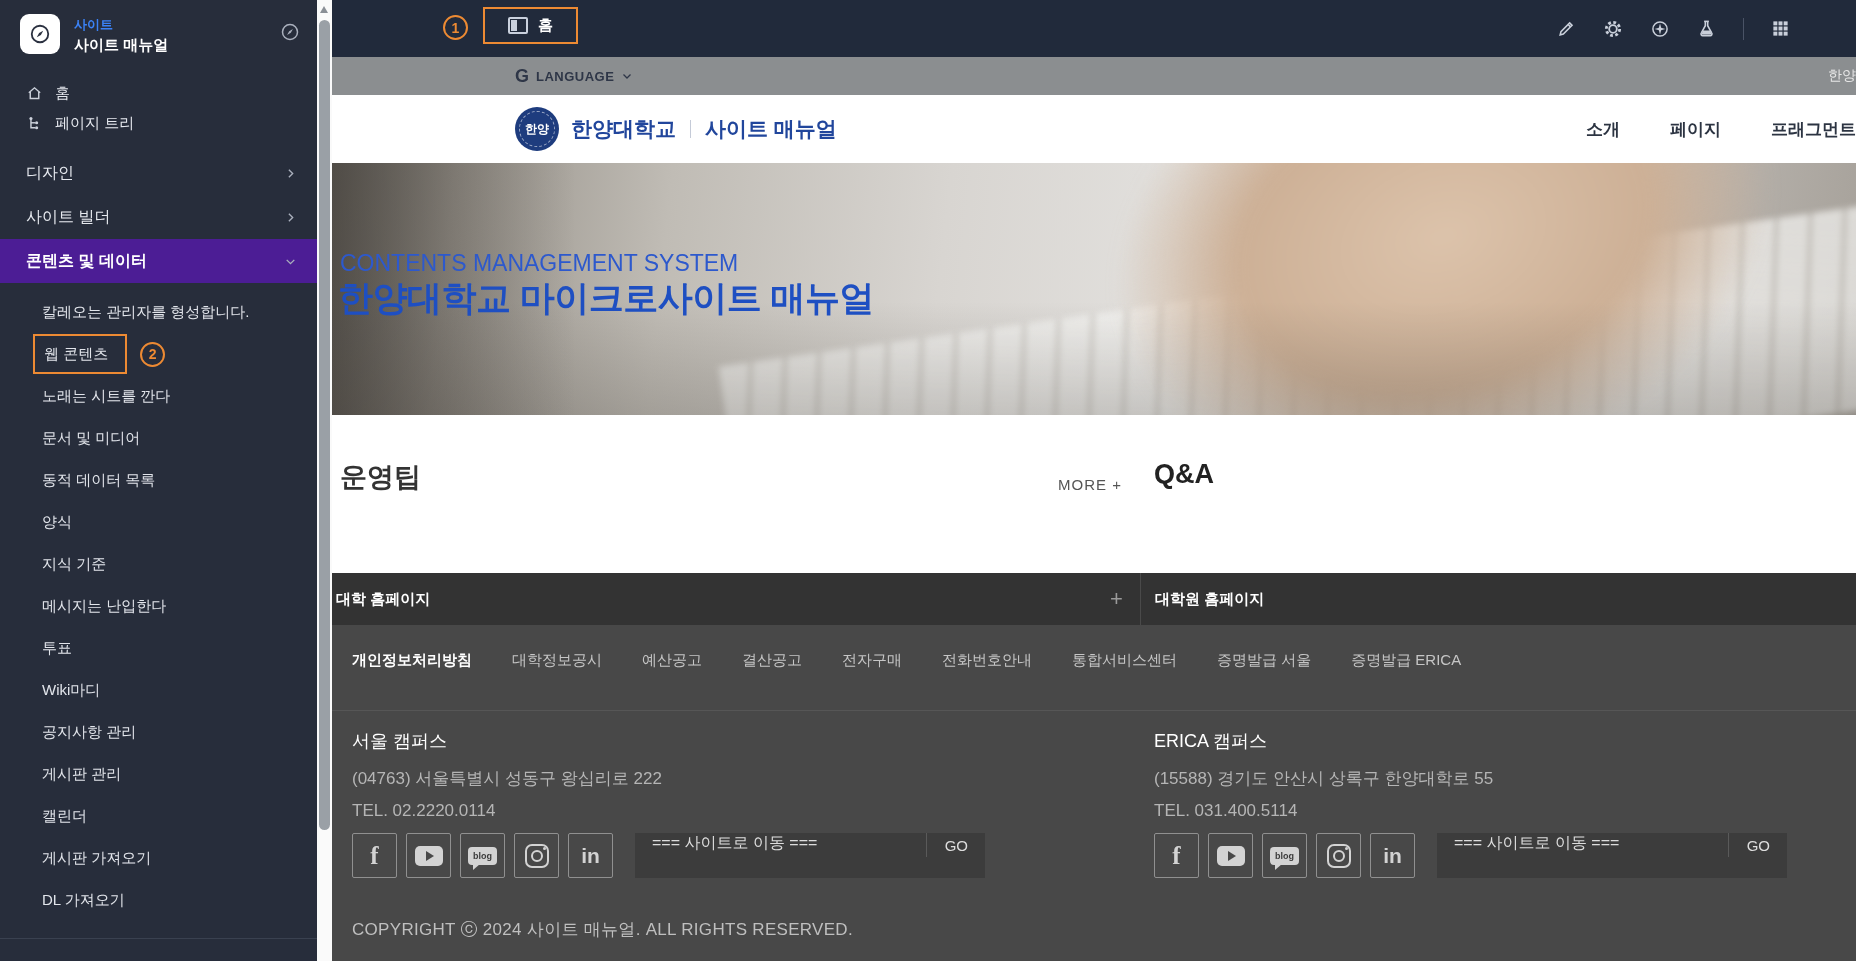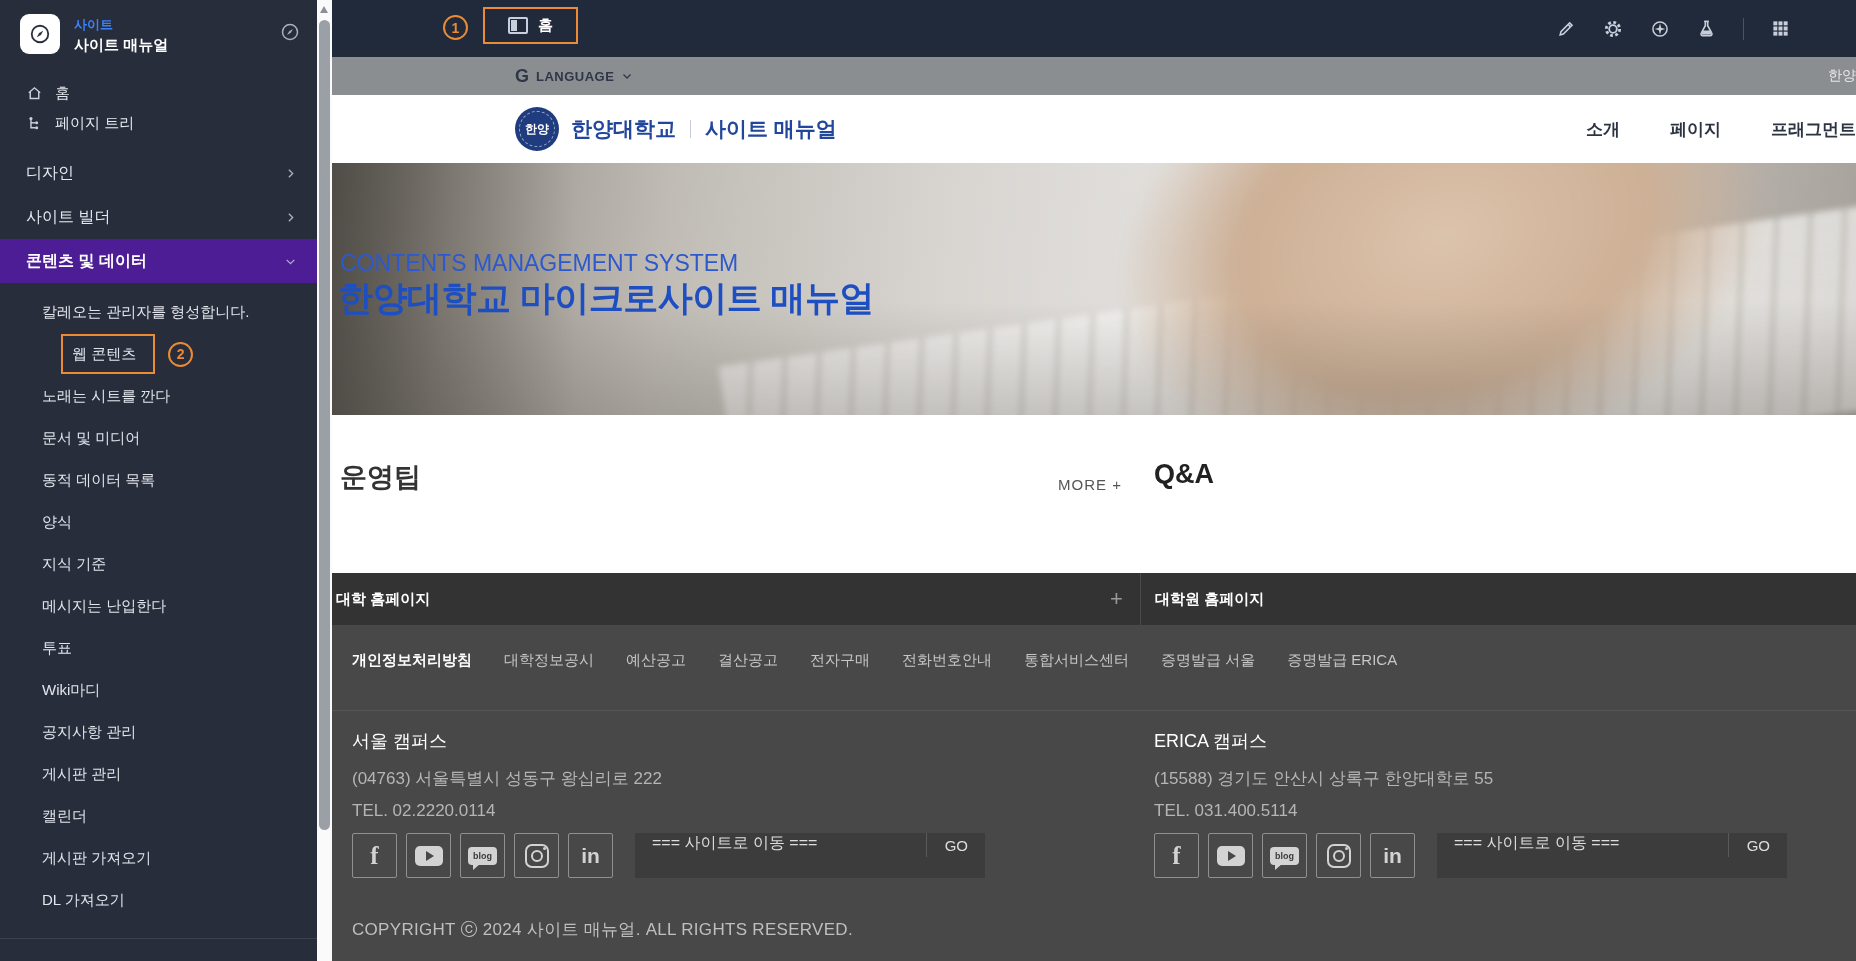--- a/index.html
+++ b/index.html
@@ -18,21 +18,21 @@
   .sb-primary{position:absolute;top:78px;left:0;right:0;}
   .sb-pitem{height:30px;display:flex;align-items:center;gap:12px;padding-left:26px;font-size:15px;color:#e6e9ef;cursor:pointer;}
   .sb-pitem .ic{color:#cdd2dc;display:flex;}
   .sb-sections{position:absolute;top:151px;left:0;right:0;}
   .sb-section{height:44px;display:flex;align-items:center;padding:0 20px 0 26px;font-size:16px;color:#e6e9ef;cursor:pointer;}
   .sb-section .chev{margin-left:auto;color:#aab0bd;display:flex;}
   .sb-section.active{background:#4c1d95;font-weight:700;color:#fff;}
   .sb-sub{position:absolute;top:291px;left:0;right:0;}
   .sb-subitem{height:42px;display:flex;align-items:center;padding-left:42px;font-size:15px;color:#e2e5eb;cursor:pointer;white-space:nowrap;}
   .sb-subitem.boxed{padding-left:33px;}
-  .wc-box{border:2px solid #ED8A33;height:40px;display:inline-flex;align-items:center;padding:0 17px 0 9px;margin-left:28px;}
+  .wc-box{border:2px solid #ED8A33;height:40px;display:inline-flex;align-items:center;padding:0 17px 0 9px;}
   .step-badge{width:25px;height:25px;border:2px solid #ED8A33;border-radius:50%;color:#ED8A33;
               display:inline-flex;align-items:center;justify-content:center;font-size:14px;font-weight:700;flex:none;}
   .sb-subitem .step-badge{margin-left:13px;}
   .sb-more{position:absolute;top:938px;left:0;right:0;border-top:1px solid #3a4150;padding-top:9px;}
 
   
   .vscroll{position:absolute;left:317px;top:0;width:15px;height:961px;background:#fafafa;}
   .vscroll .arrow{position:absolute;top:6px;left:3px;width:0;height:0;border-left:4.5px solid transparent;border-right:4.5px solid transparent;border-bottom:7px solid #8a8f96;}
   .vscroll .thumb{position:absolute;left:2px;width:11px;top:20px;height:810px;background:#9aa0a6;border-radius:6px;}
 
@@ -86,21 +86,21 @@
   .more{position:absolute;left:726px;top:61px;font-size:15px;color:#555;letter-spacing:1px;cursor:pointer;}
   .h-right{position:absolute;left:822px;top:44px;font-size:27px;font-weight:700;color:#222;}
 
   .footer-bar{position:relative;height:52px;background:#333333;color:#fff;display:flex;align-items:center;}
   .fb-left{padding-left:4px;font-size:15px;font-weight:700;cursor:pointer;}
   .fb-plus{position:absolute;left:778px;top:0;height:100%;display:flex;align-items:center;color:#9a9a9a;font-size:22px;font-weight:300;cursor:pointer;}
   .fb-divider{position:absolute;left:808px;top:0;width:1px;height:100%;background:#4a4a4a;}
   .fb-right{position:absolute;left:823px;font-size:15px;font-weight:700;cursor:pointer;}
 
   .footer-body{position:relative;height:336px;background:#484848;color:#c6c6c6;}
-  .f-links{display:flex;gap:32px;padding:26px 0 0 20px;font-size:15px;white-space:nowrap;}
+  .f-links{display:flex;gap:40px;padding:26px 0 0 20px;font-size:15px;white-space:nowrap;}
   .f-links a{color:#c6c6c6;text-decoration:none;cursor:pointer;}
   .f-links a.first{color:#fff;font-weight:700;}
   .f-links-divider{position:absolute;top:85px;left:0;right:0;height:1px;background:#565656;}
   .campus{position:absolute;top:104px;width:640px;}
   .campus.left{left:20px;} .campus.right{left:822px;}
   .campus-name{font-size:18px;font-weight:400;color:#fff;margin-bottom:14px;}
   .campus-addr{font-size:17px;color:#b5b5b5;margin-bottom:11px;}
   .campus-tel{font-size:17px;color:#b5b5b5;}
   .social-row{position:absolute;top:208px;display:flex;align-items:center;gap:9px;}
   .social-row.left{left:20px;} .social-row.right{left:822px;}

